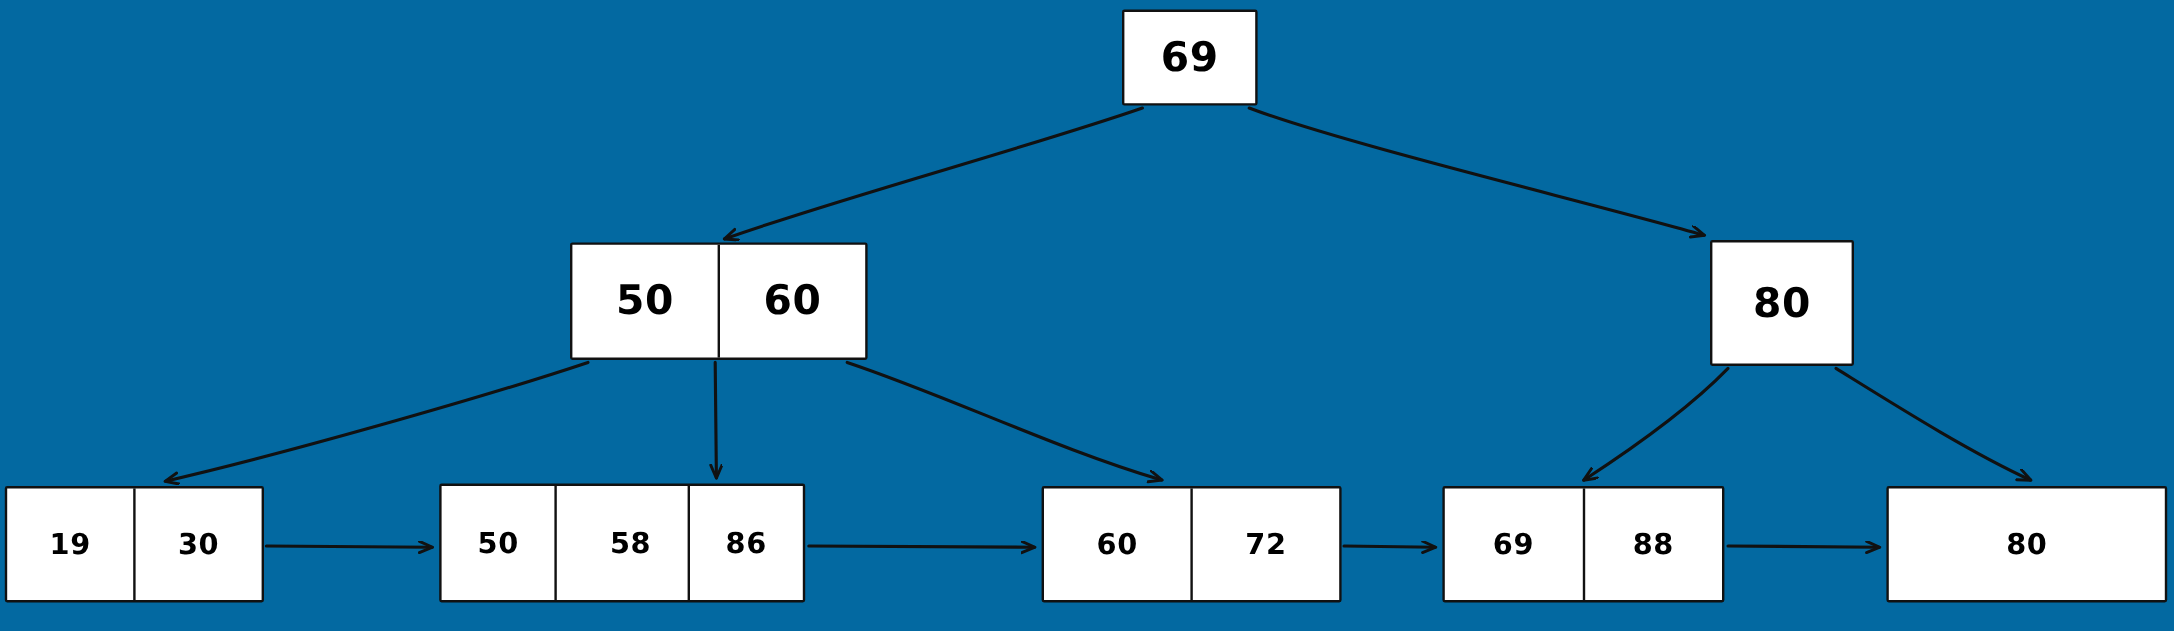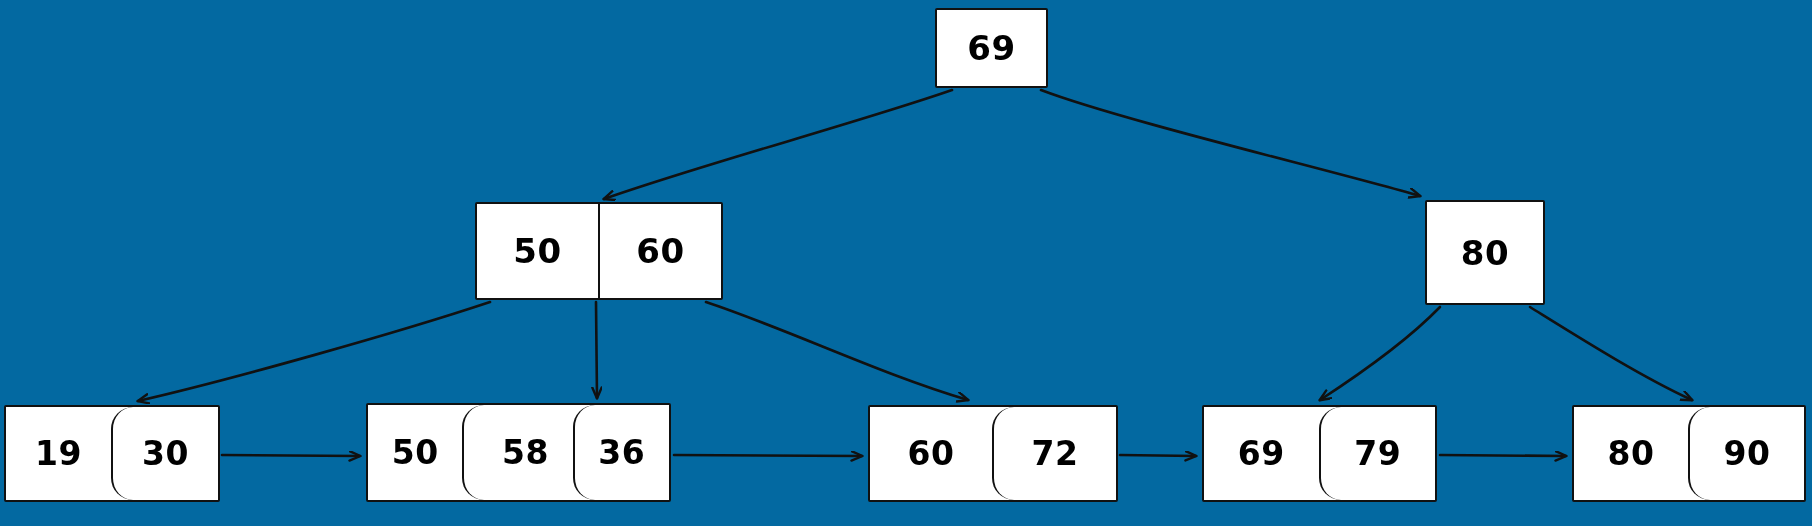--- a/index.html
+++ b/index.html
@@ -44,21 +44,21 @@
     font-size: 34px;
     font-weight: 600;
     color: #000000;
     letter-spacing: 0.5px;
     -webkit-font-smoothing: antialiased;
   }
   .cell + .cell {
     border-left: 2.6px solid #111111;
   }
   .node-root .cell { font-size: 34px; }
-  .node-leaf .cell { font-size: 33px; border-radius: 22px; }
+  .node-leaf .cell { font-size: 24px; }
 </style>
 </head>
 <body>
 
 <div id="canvas">
 
   <svg id="edge-layer" viewBox="0 0 1812 526" xmlns="http://www.w3.org/2000/svg">
     <defs>
       <marker id="ah" markerWidth="16" markerHeight="16" refX="11.5" refY="5.2" orient="auto" markerUnits="userSpaceOnUse">
         <path d="M 1 0.4 L 12 5.2 L 1 9.8" fill="none" stroke="#111111" stroke-width="2.4" stroke-linecap="round" stroke-linejoin="round"></path>
@@ -102,31 +102,30 @@
   </div>
 
   <div class="node node-leaf" style="left: 4px; top: 405px; width: 216px; height: 97px;">
     <div class="cell" style="flex: 1 1 0px;">19</div>
     <div class="cell" style="flex: 1 1 0px;">30</div>
   </div>
 
   <div class="node node-leaf" style="left: 366px; top: 403px; width: 305px; height: 99px;">
     <div class="cell" style="flex: 1 1 0px;">50</div>
     <div class="cell" style="flex: 1 1 0px; padding-left: 14px;">58</div>
-    <div class="cell" style="flex: 1 1 0px;">36</div>
+    <div class="cell" style="flex: 1 1 0px;">86</div>
   </div>
 
   <div class="node node-leaf" style="left: 868px; top: 405px; width: 250px; height: 97px;">
     <div class="cell" style="flex: 1 1 0px;">60</div>
     <div class="cell" style="flex: 1 1 0px;">72</div>
   </div>
 
   <div class="node node-leaf" style="left: 1202px; top: 405px; width: 235px; height: 97px;">
     <div class="cell" style="flex: 1 1 0px;">69</div>
-    <div class="cell" style="flex: 1 1 0px;">79</div>
+    <div class="cell" style="flex: 1 1 0px;">88</div>
   </div>
 
   <div class="node node-leaf" style="left: 1572px; top: 405px; width: 234px; height: 97px;">
     <div class="cell" style="flex: 1 1 0px;">80</div>
-    <div class="cell" style="flex: 1 1 0px;">90</div>
   </div>
 
 </div>
 
 </body></html>

